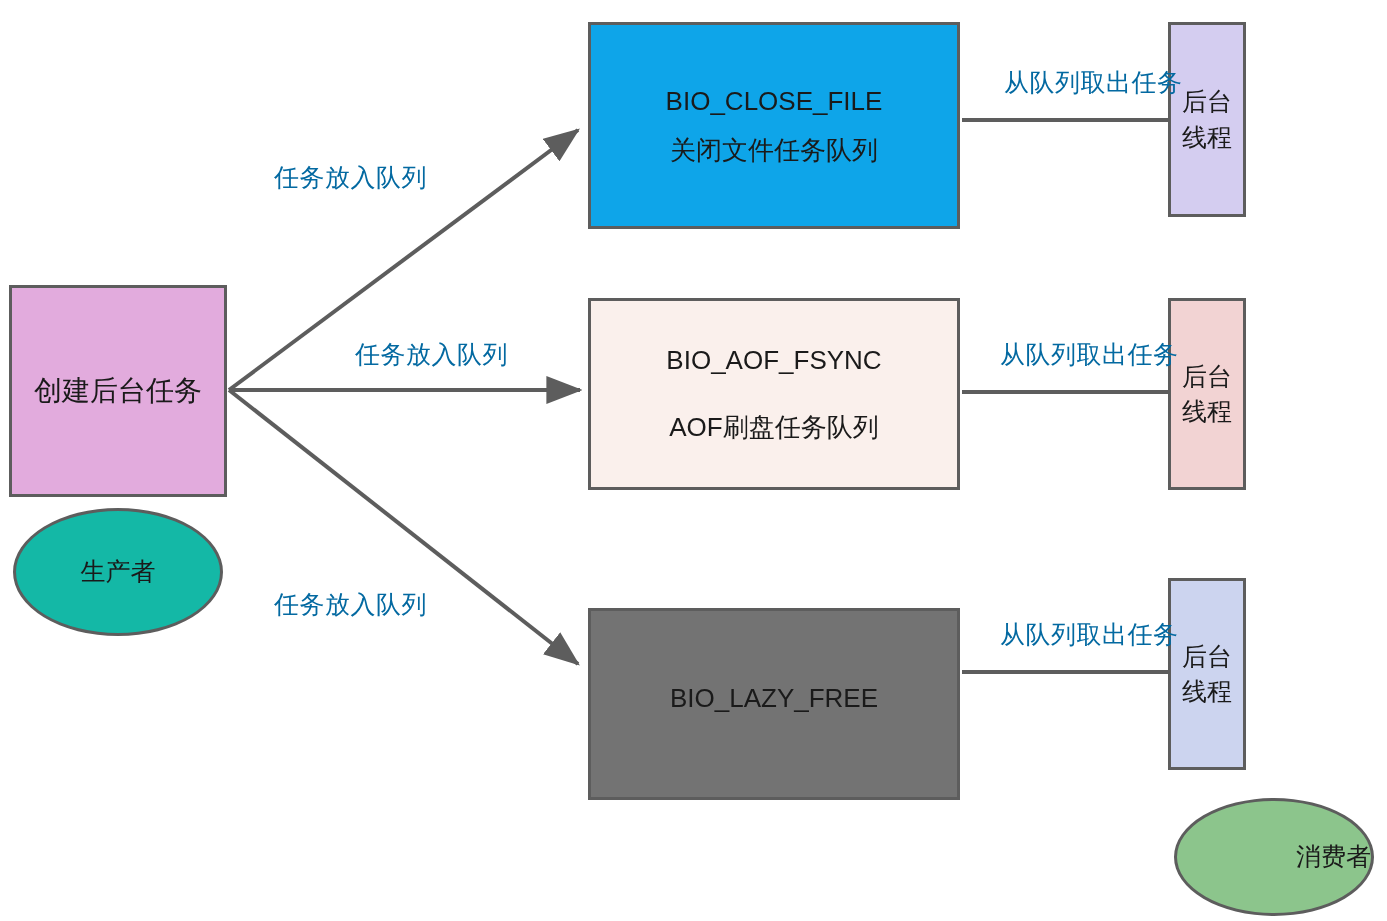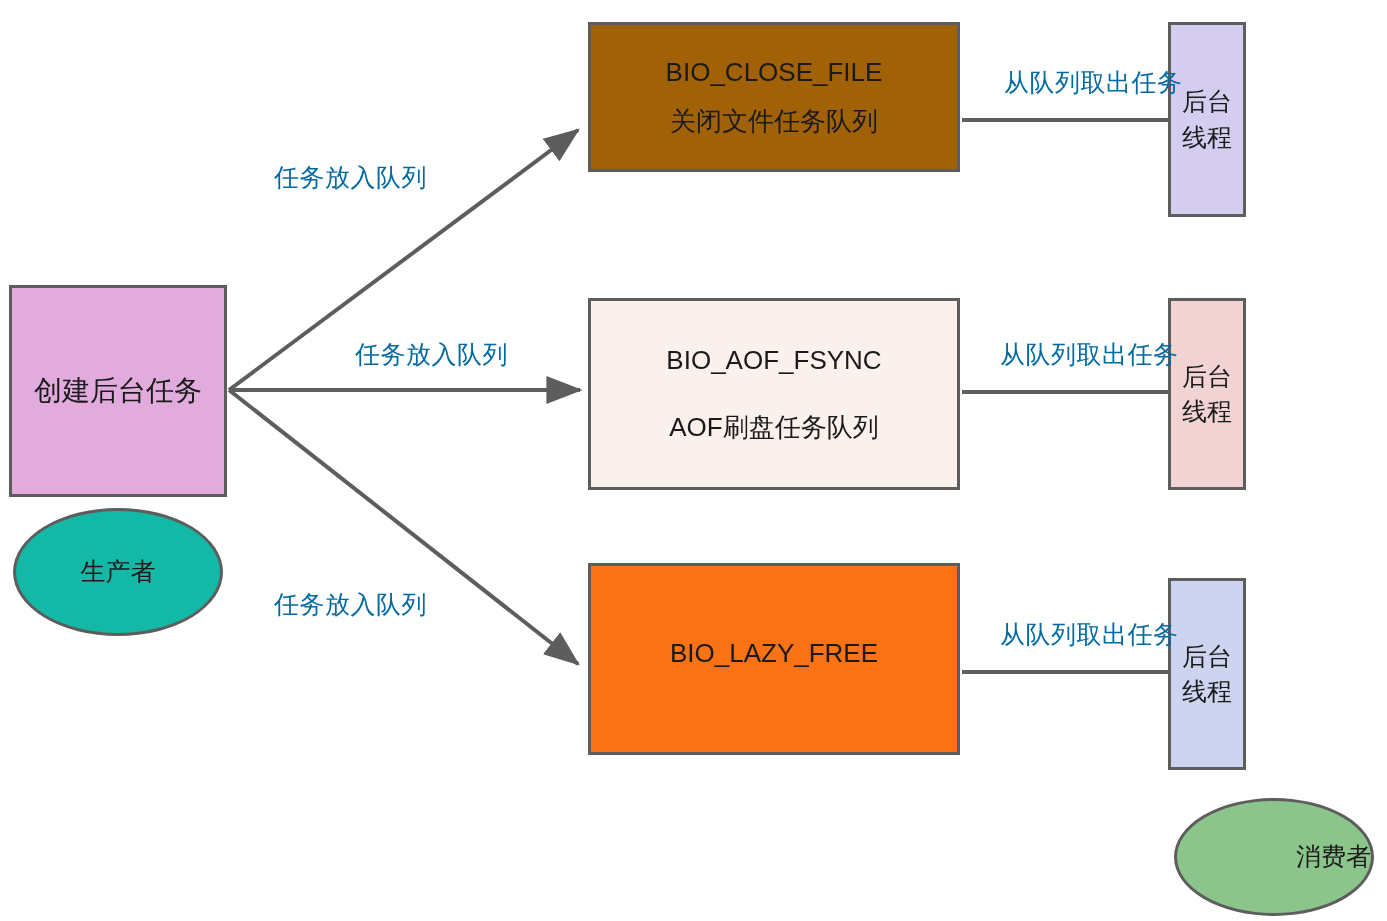--- a/index.html
+++ b/index.html
@@ -57,23 +57,23 @@
     font-size: 25px;
   }
 
   
   .queue-box {
     left: 588px;
     width: 372px;
     font-size: 26px;
   }
   .queue-box .line1 { margin-bottom: 12px; }
-  #queue-box-0 { top: 22px;  height: 150px; background: #a16207; }
+  #queue-box-0 { top: 22px;  height: 207px; background: #0ea5e9; }
   #queue-box-1 { top: 298px; height: 192px; background: #faf0ec; gap: 18px; }
-  #queue-box-2 { top: 563px; height: 192px; background: #f97316; }
+  #queue-box-2 { top: 608px; height: 192px; background: #737373; }
 
   
   .thread-box {
     left: 1168px;
     width: 78px;
     font-size: 25px;
     text-align: center;
   }
   #thread-box-0 { top: 22px;  height: 195px; background: #d4cdf0; }
   #thread-box-1 { top: 298px; height: 192px; background: #f2d3d3; }

